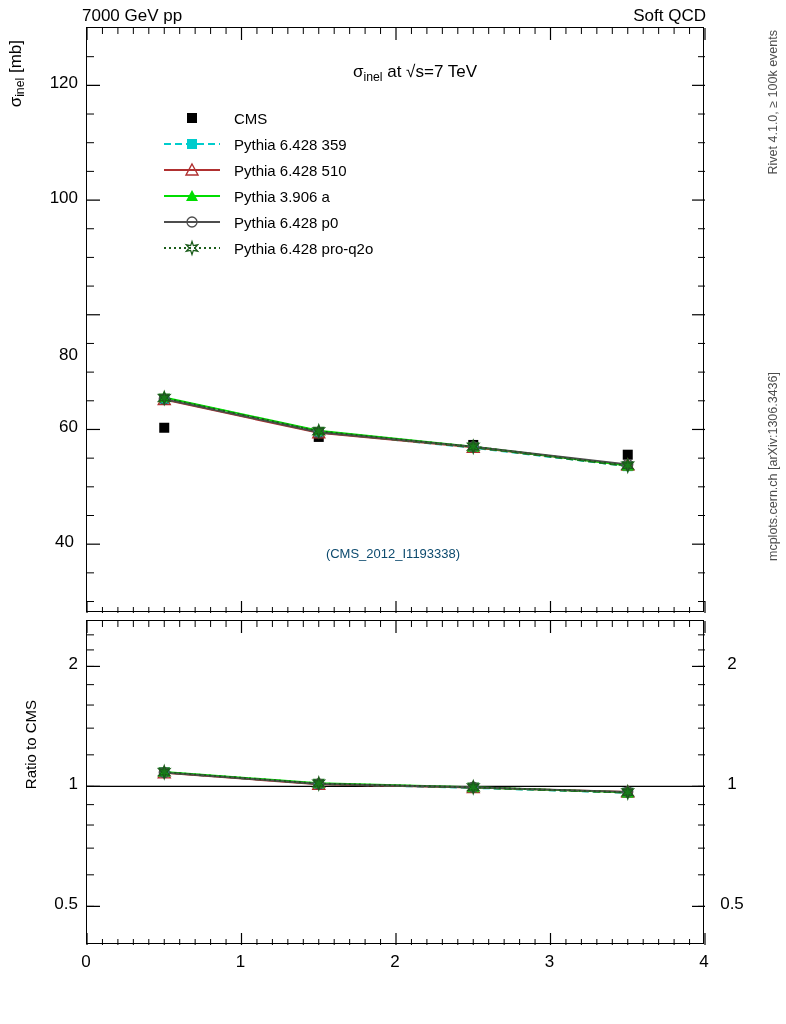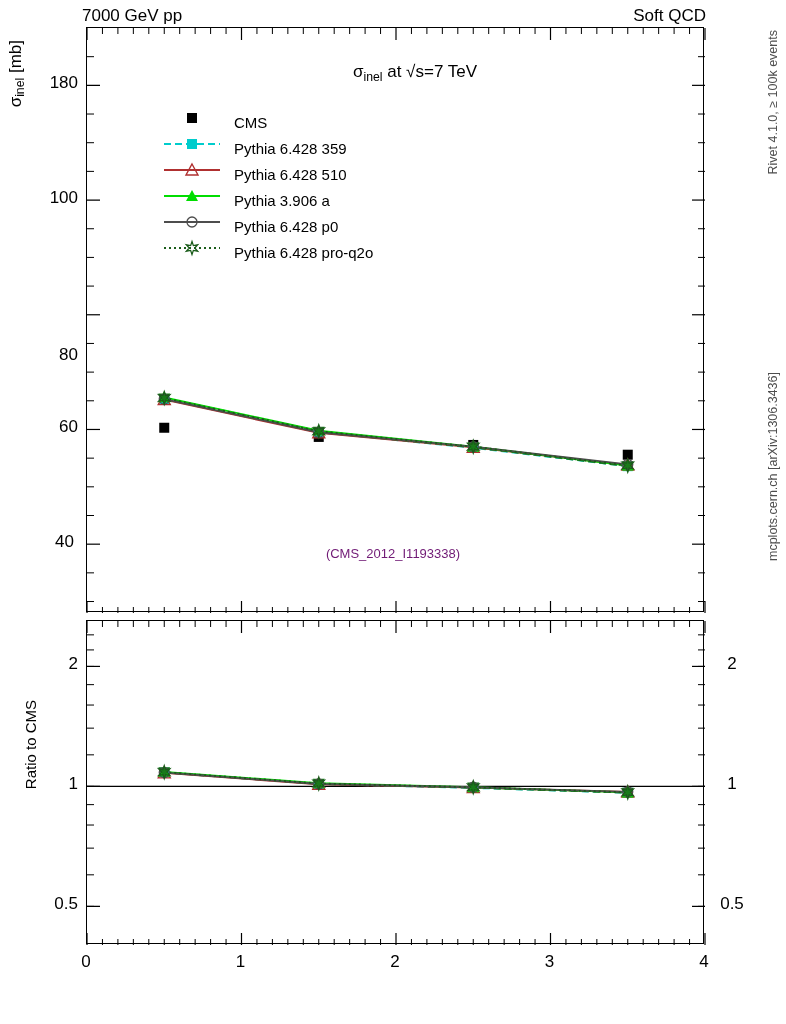--- a/index.html
+++ b/index.html
@@ -23,25 +23,25 @@
   .ticklabel.cx{text-align:center;}
 
   
   #ylabel-main{position:absolute;left:6px;top:40px;writing-mode:vertical-rl;
       transform:rotate(180deg);font-size:17px;}
   #ylabel-ratio{position:absolute;left:22px;top:700px;writing-mode:vertical-rl;
       transform:rotate(180deg);font-size:15px;}
 
   #plot-title{position:absolute;left:0;right:0;top:62px;text-align:center;font-size:17px;padding-left:44px;}
   #watermark{position:absolute;left:0;right:0;top:546px;text-align:center;
-      font-size:13px;color:#701a75;}
+      font-size:13px;color:#0c4a6e;}
 
   
   #legend{position:absolute;left:160px;top:105px;font-size:15px;}
-  #legend .row{height:26px;display:flex;align-items:flex-end;}
+  #legend .row{height:26px;display:flex;align-items:center;}
   #legend .sym{width:64px;height:26px;position:relative;margin-right:10px;}
   #legend .lbl{white-space:nowrap;}
 
   svg{position:absolute;left:0;top:0;overflow:visible;}
   sub{font-size:0.72em;}
 </style>
 </head>
 <body>
 
 <div class="page">
@@ -423,21 +423,21 @@
         <circle cx="386.25" cy="166.26210588923755" r="5" fill="none" stroke="#4d4d4d" stroke-width="1.3"></circle>
         <circle cx="540.75" cy="170.84534267175724" r="5" fill="none" stroke="#4d4d4d" stroke-width="1.3"></circle>
         <path d="M77.25,144.61 L78.63,148.73 L82.88,147.86 L80.00,151.11 L82.88,154.36 L78.63,153.50 L77.25,157.61 L75.88,153.50 L71.62,154.36 L74.50,151.11 L71.62,147.86 L75.88,148.73 Z" fill="none" stroke="#1a5c1a" stroke-width="1.3"></path>
         <path d="M231.75,155.98 L233.13,160.10 L237.38,159.23 L234.50,162.48 L237.38,165.73 L233.13,164.86 L231.75,168.98 L230.38,164.86 L226.12,165.73 L229.00,162.48 L226.12,159.23 L230.38,160.10 Z" fill="none" stroke="#1a5c1a" stroke-width="1.3"></path>
         <path d="M386.25,159.76 L387.63,163.88 L391.88,163.01 L389.00,166.26 L391.88,169.51 L387.63,168.64 L386.25,172.76 L384.88,168.64 L380.62,169.51 L383.50,166.26 L380.62,163.01 L384.88,163.88 Z" fill="none" stroke="#1a5c1a" stroke-width="1.3"></path>
         <path d="M540.75,164.88 L542.13,169.00 L546.38,168.13 L543.50,171.38 L546.38,174.63 L542.13,173.76 L540.75,177.88 L539.38,173.76 L535.12,174.63 L538.00,171.38 L535.12,168.13 L539.38,169.00 Z" fill="none" stroke="#1a5c1a" stroke-width="1.3"></path>
       </svg>
   </div>
 
   <div id="labels">
-      <div class="ticklabel" style="left: 20px; top: 73.3529px; width: 58px;">180</div>
+      <div class="ticklabel" style="left: 20px; top: 73.3529px; width: 58px;">120</div>
       <div class="ticklabel" style="left: 20px; top: 188.059px; width: 58px;">100</div>
       <div class="ticklabel" style="left: 20px; top: 302.765px; width: 58px; margin-top: 42px;">80</div>
       <div class="ticklabel" style="left: 20px; top: 417.471px; width: 58px;">60</div>
       <div class="ticklabel" style="left: 16px; top: 532.176px; width: 58px;">40</div>
       <div class="ticklabel" style="left: 30px; top: 654.414px; width: 48px;">2</div>
       <div class="ticklabel cx" style="left: 712px; top: 654.414px; width: 40px;">2</div>
       <div class="ticklabel" style="left: 30px; top: 774.394px; width: 48px;">1</div>
       <div class="ticklabel cx" style="left: 712px; top: 774.394px; width: 40px;">1</div>
       <div class="ticklabel" style="left: 30px; top: 894.375px; width: 48px;">0.5</div>
       <div class="ticklabel cx" style="left: 712px; top: 894.375px; width: 40px;">0.5</div>

